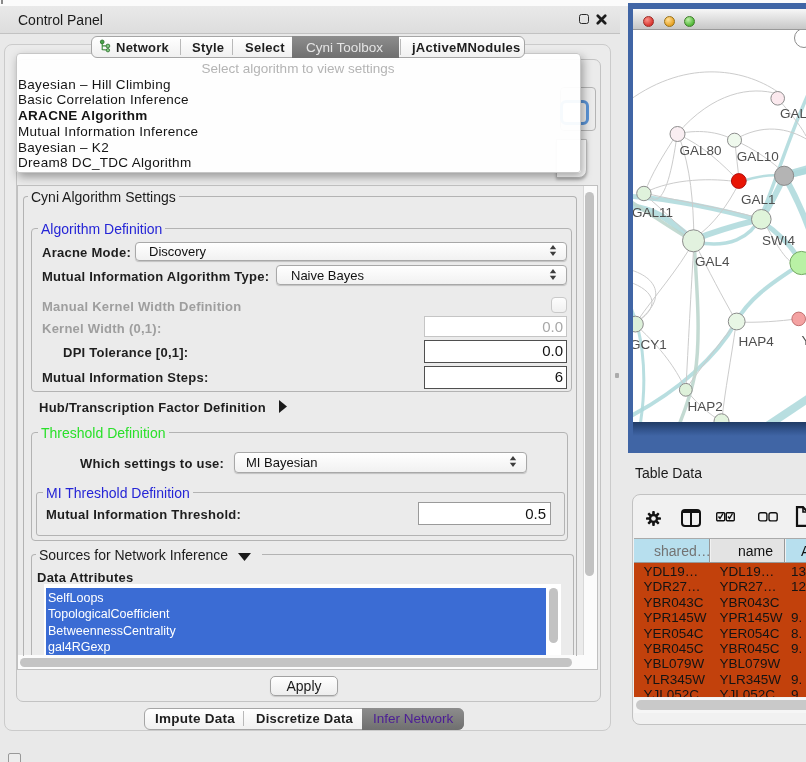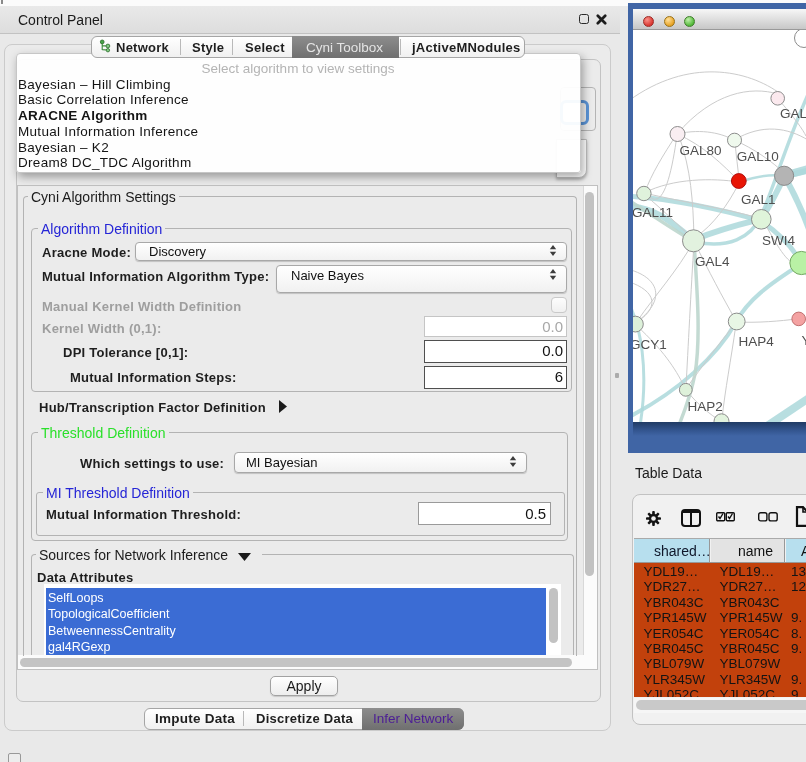--- a/index.html
+++ b/index.html
@@ -70,33 +70,33 @@
 <div class="grp" style="left:31px;top:228px;width:541px;height:164px;"></div>
 <div class="gt" style="left:38px;top:221px;color:#2525d6;">Algorithm Definition</div>
 
 <div class="abs lbl" style="left:42px;top:245px;">Aracne Mode:</div>
 <div class="combo" style="left:135px;top:242px;width:432px;height:19px;line-height:18px;padding-left:13px;">Discovery</div>
 <svg class="abs" style="left:549px;top:245px;" width="8" height="11" viewBox="0 0 8 11">
     <path d="M4 0 L7.2 4.2 L0.8 4.2 Z" fill="#3d3d3d"></path>
     <path d="M4 11 L7.2 6.8 L0.8 6.8 Z" fill="#3d3d3d"></path>
   </svg>
 <div class="abs lbl" style="left:42px;top:269px;">Mutual Information Algorithm Type:</div>
-<div class="combo" style="left:276px;top:265px;width:291px;height:28px;line-height:19px;padding-left:14px;">Naive Bayes</div>
+<div class="combo" style="left:276px;top:265px;width:291px;height:20px;line-height:19px;padding-left:14px;">Naive Bayes</div>
 <svg class="abs" style="left:549px;top:269px;" width="8" height="11" viewBox="0 0 8 11">
     <path d="M4 0 L7.2 4.2 L0.8 4.2 Z" fill="#3d3d3d"></path>
     <path d="M4 11 L7.2 6.8 L0.8 6.8 Z" fill="#3d3d3d"></path>
   </svg>
 
 <div class="abs lbl dis" style="left:42px;top:299px;">Manual Kernel Width Definition</div>
 <div class="abs" style="left:551px;top:297px;width:16px;height:16px;background:linear-gradient(#fdfdfd,#f0f0f0);border:1px solid #c9c9c9;border-radius:4px;"></div>
 <div class="abs lbl dis" style="left:42px;top:321px;">Kernel Width (0,1):</div>
 <div class="fld" style="left:424px;top:316px;width:143px;height:21px;border:1px solid #c5c5c5;color:#a8a8a8;line-height:19px;padding-right:3px;">0.0</div>
 <div class="abs lbl" style="left:42px;top:345px;margin-left:21px;">DPI Tolerance [0,1]:</div>
 <div class="fld" style="left:424px;top:340px;width:143px;height:23px;border:1.3px solid #4f4f4f;color:#111;line-height:20px;padding-right:3px;">0.0</div>
-<div class="abs lbl" style="left:42px;top:370px;margin-left:28px;">Mutual Information Steps:</div>
+<div class="abs lbl" style="left:42px;top:370px;">Mutual Information Steps:</div>
 <div class="fld" style="left:424px;top:366px;width:143px;height:23px;border:1.3px solid #4f4f4f;color:#111;line-height:20px;padding-right:3px;">6</div>
 
 <div class="abs lbl" style="left:39px;top:400px;">Hub/Transcription Factor Definition</div>
 <svg class="abs" style="left:278px;top:399px;" width="10" height="15" viewBox="0 0 10 15">
     <path d="M1 1 L9 7.5 L1 14 Z" fill="#1b1b1b"></path>
   </svg>
 
 <div class="grp" style="left:31px;top:432px;width:537px;height:109px;"></div>
 <div class="gt" style="left:38px;top:425px;color:#2be02b;">Threshold Definition</div>
 <div class="abs lbl" style="left:80px;top:456px;">Which settings to use:</div>
@@ -275,21 +275,21 @@
 <svg class="abs" style="left:795px;top:506px;" width="14" height="21" viewBox="0 0 14 21">
     <path d="M2 1.2 L8 1.2 L12.8 6 L12.8 19.8 L2 19.8 Z" fill="none" stroke="#111" stroke-width="2.2"></path>
     <path d="M8 1.2 L8 6 L12.8 6" fill="none" stroke="#111" stroke-width="1.6"></path>
   </svg>
 
 <div class="abs" style="left:633.5px;top:538px;width:173px;height:25px;border-top:1px solid #aaa;border-bottom:1px solid #989898;">
   <div class="abs" style="left:0;top:0;width:76px;height:23px;background:#b7dfee;border-right:1px solid #989898;"></div>
   <div class="abs" style="left:77px;top:0;width:74px;height:23px;background:#e3e3e3;border-right:1px solid #989898;"></div>
   <div class="abs" style="left:152px;top:0;width:21px;height:23px;background:#b7dfee;"></div>
 </div>
-<div class="abs" style="left:654px;top:543px;font-size:14px;color:#0f172a;">shared…</div>
+<div class="abs" style="left:654px;top:543px;font-size:14px;color:#737373;">shared…</div>
 <div class="abs" style="left:738px;top:543px;font-size:14px;color:#111;">name</div>
 <div class="abs" style="left:801px;top:543px;font-size:14px;color:#111;">A</div>
 
 <div class="abs" style="left:633.5px;top:563px;width:172.5px;height:134px;background:#c2410c;overflow:hidden;">
   <div class="abs" style="left:10px;top:1px;font-size:13.5px;color:#141414;line-height:15.4px;white-space:pre;">YDL19…
 YDR27…
 YBR043C
 YPR145W
 YER054C
 YBR045C

